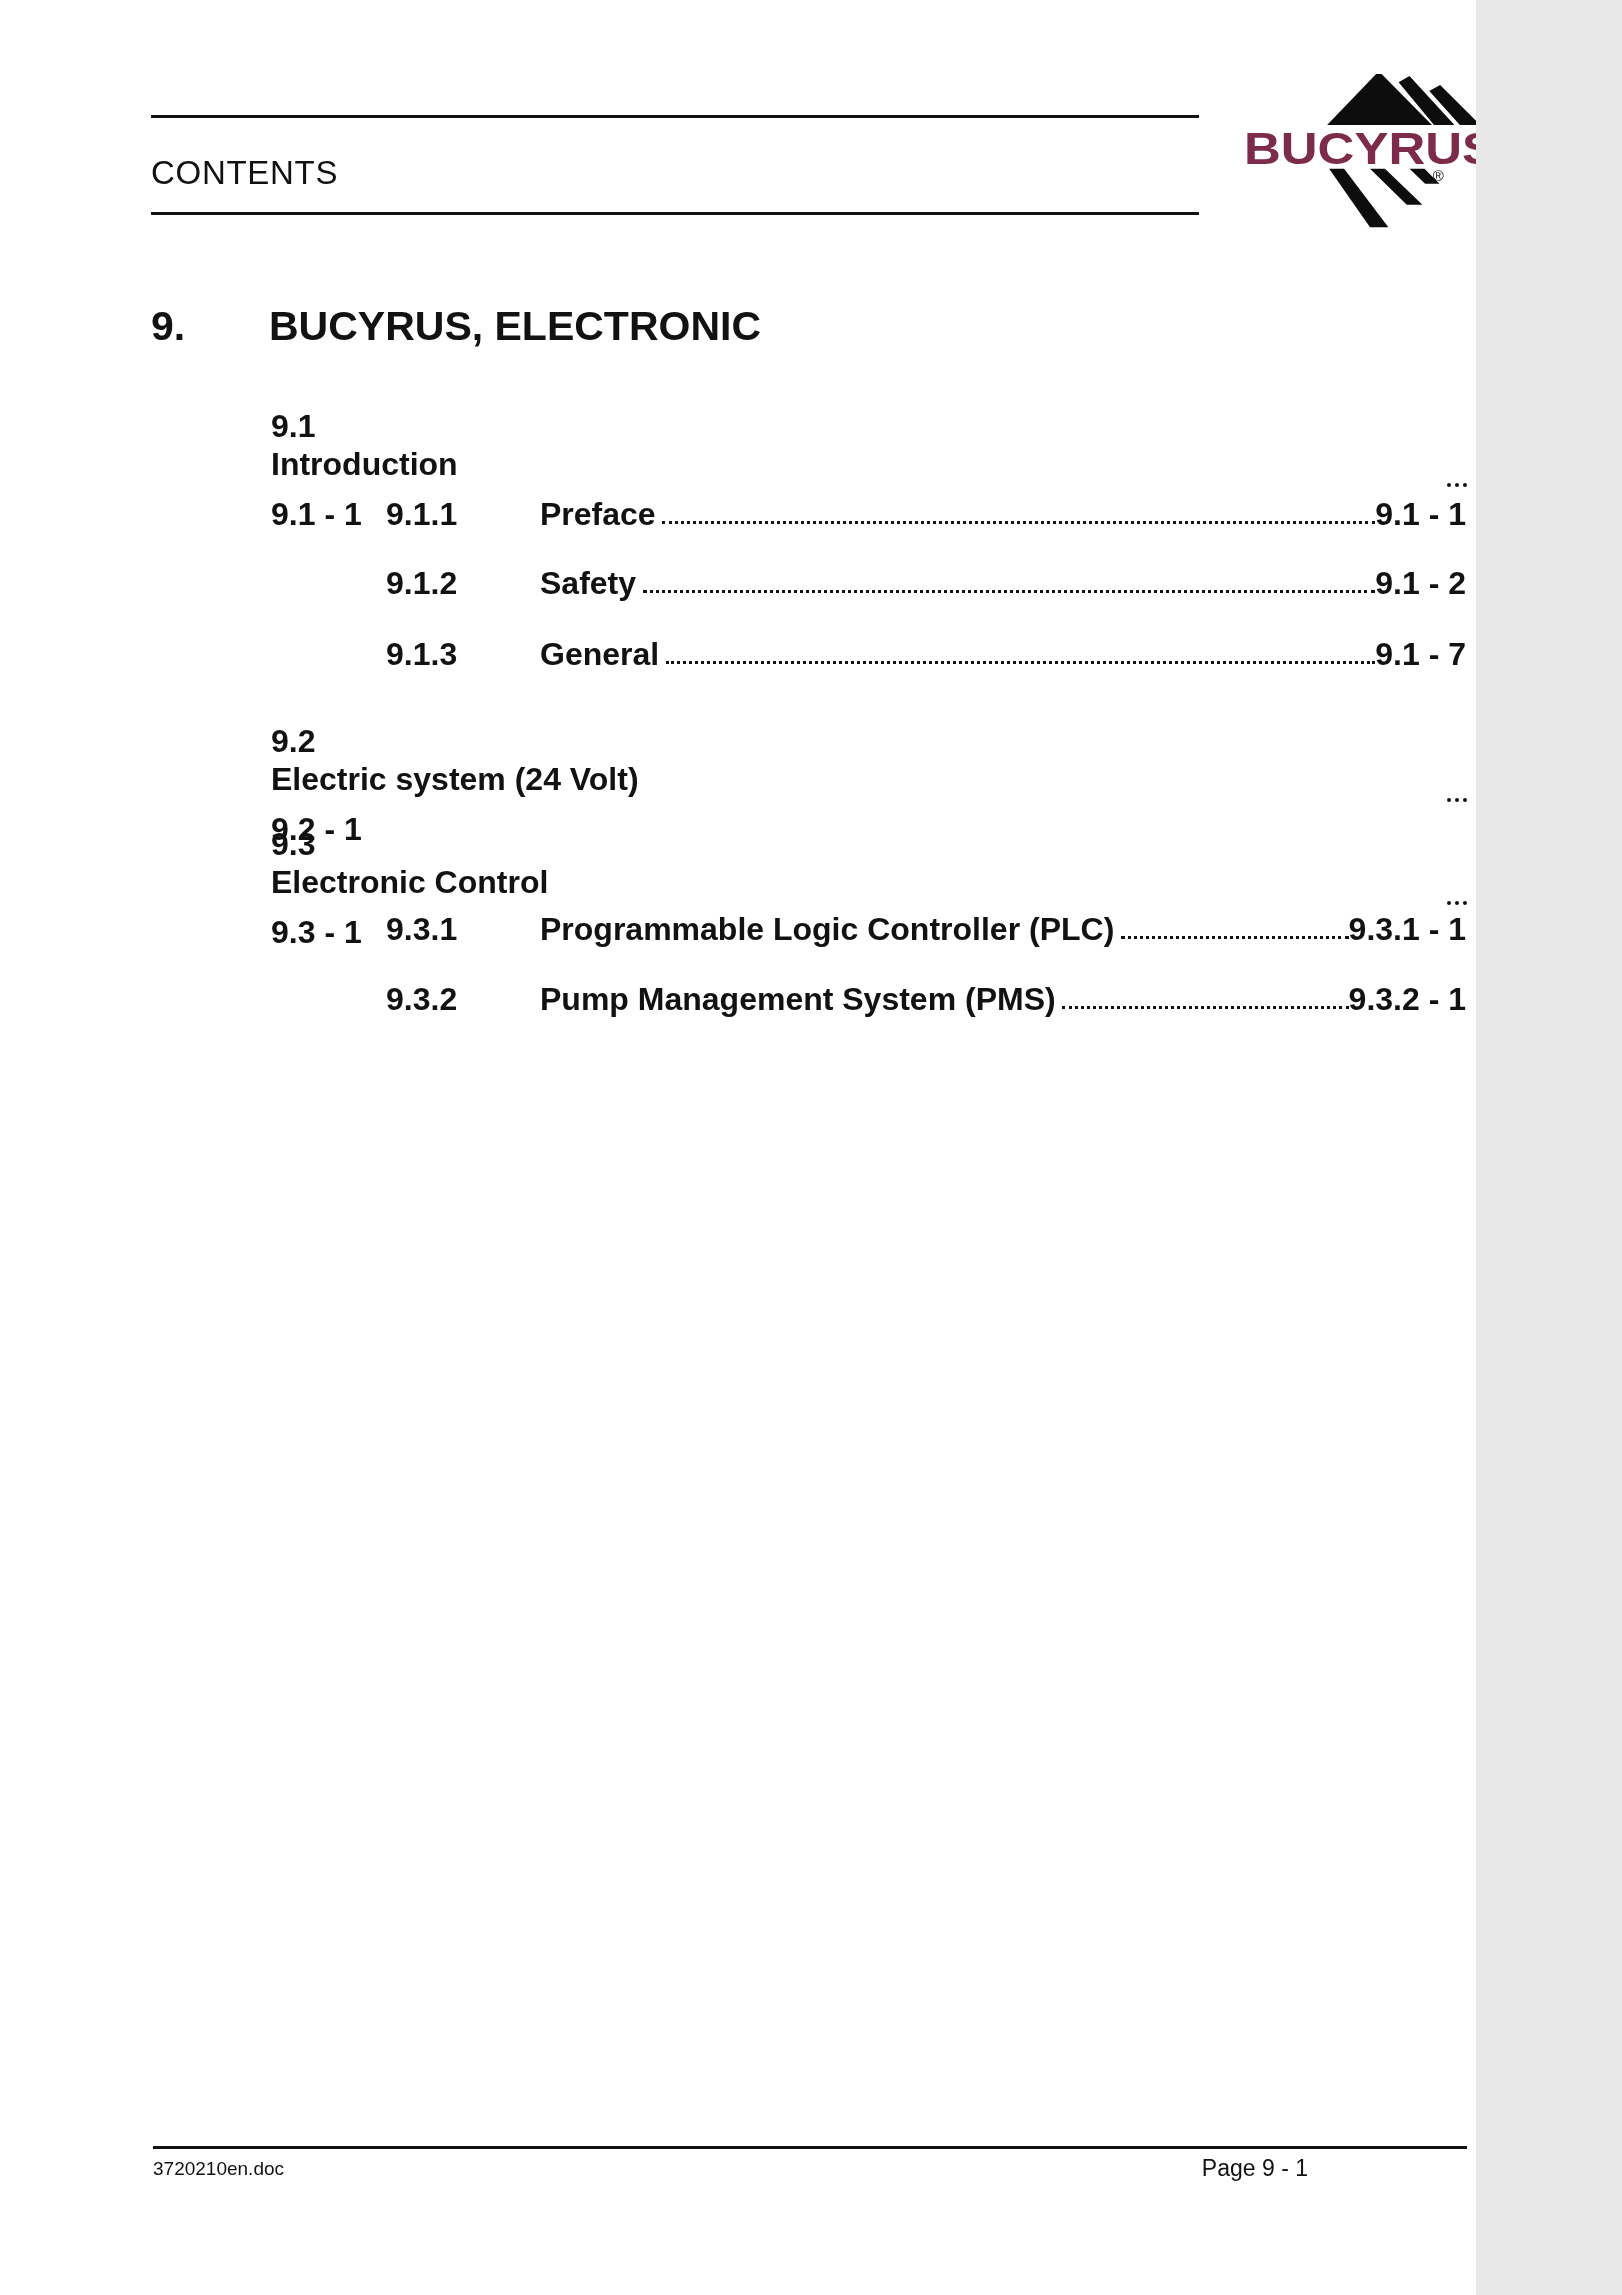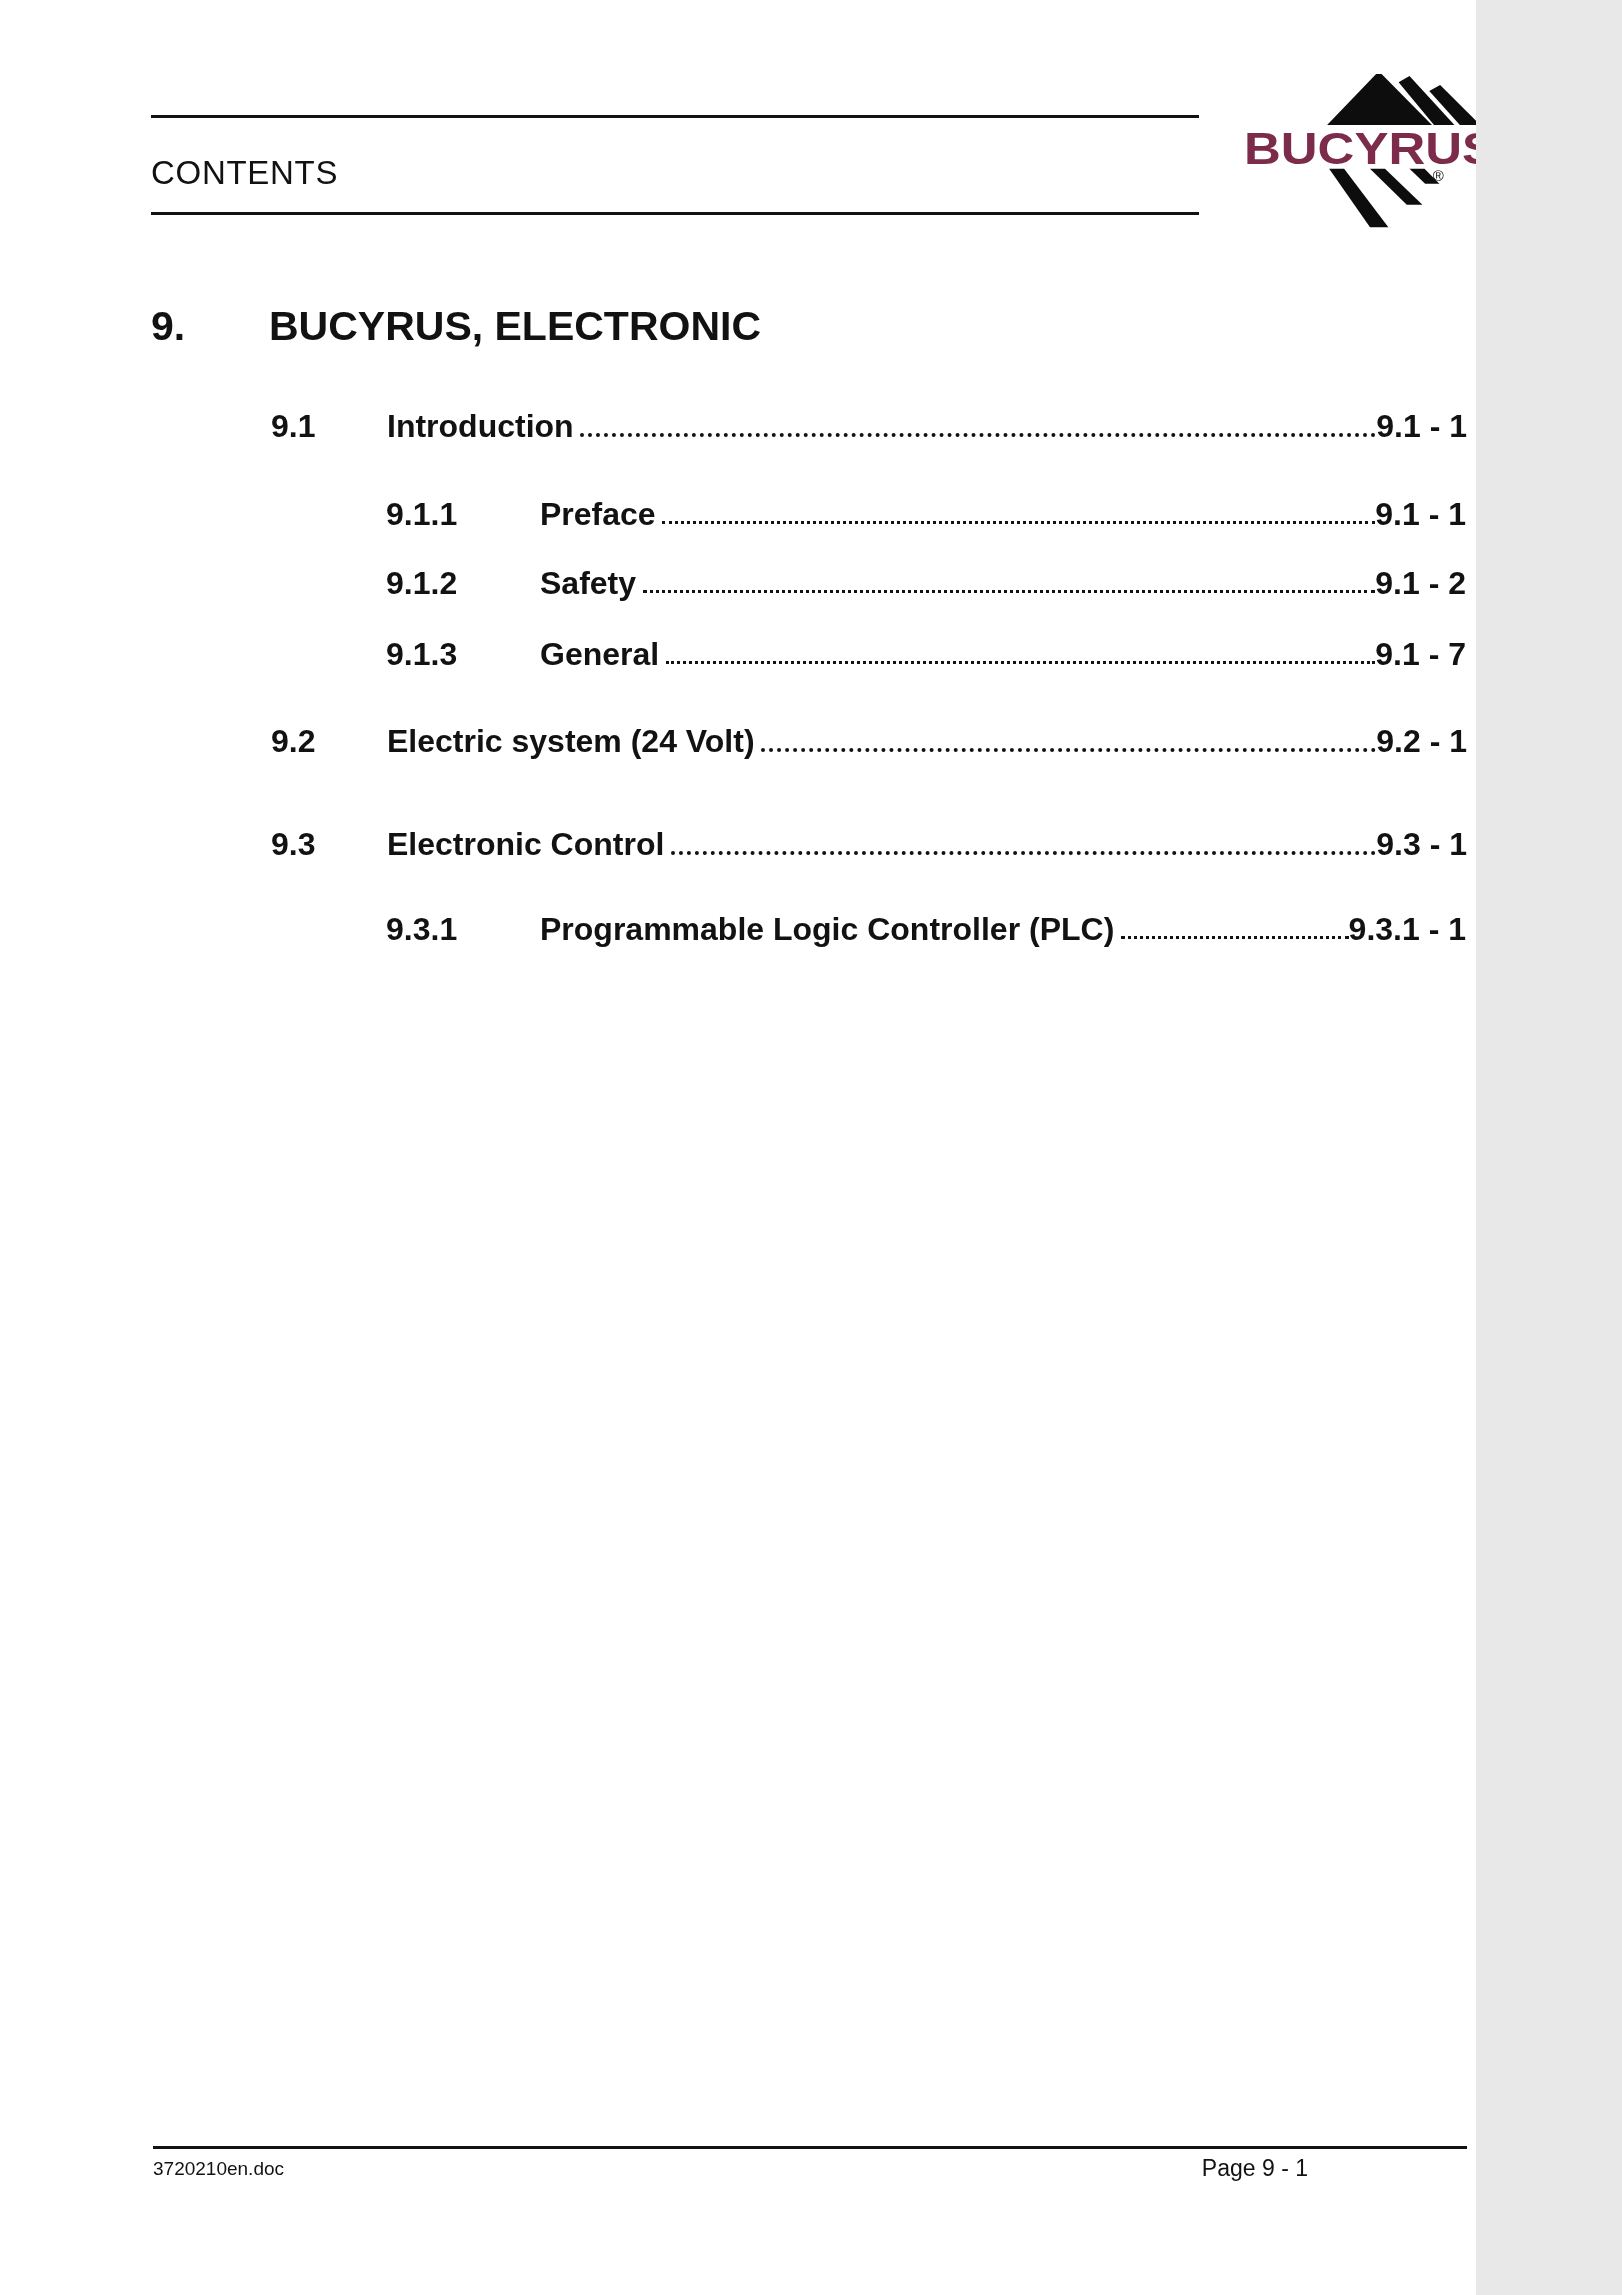--- a/index.html
+++ b/index.html
@@ -36,21 +36,21 @@
   .chapter-title{
     position:absolute;left:151px;top:303px;width:1295px;
     font-size:41px;line-height:46px;font-weight:bold;white-space:pre;
   }
   .chapter-num{display:inline-block;width:118px;}
   
   .toc-row{
     position:absolute;display:flex;align-items:baseline;
     font-size:32px;line-height:38px;white-space:pre;
   }
-  .lvl1{left:271px;width:1196px;font-weight:bold;}
+  .lvl1{left:271px;width:1196px;font-weight:bold;flex-direction:column;}
   .lvl2{left:386px;width:1080px;font-weight:bold;}
   .toc-num{flex:0 0 auto;}
   .lvl1 .toc-num{width:116px;}
   .lvl2 .toc-num{width:154px;}
   .toc-title{flex:0 0 auto;}
   .leader{
     flex:1 1 auto;min-width:20.4px;
     align-self:flex-end;
     border-bottom:4.1px dotted #121212;
     margin:0 0 8.2px 6.8px;
@@ -109,19 +109,22 @@
   </div>
   <div class="toc-row lvl1" style="top:722px">
     <span class="toc-num">9.2</span><span class="toc-title">Electric system (24 Volt)</span><span class="leader"></span><span class="toc-page">9.2 - 1</span>
   </div>
   <div class="toc-row lvl1" style="top:825px">
     <span class="toc-num">9.3</span><span class="toc-title">Electronic Control</span><span class="leader"></span><span class="toc-page">9.3 - 1</span>
   </div>
   <div class="toc-row lvl2" style="top:910px">
     <span class="toc-num">9.3.1</span><span class="toc-title">Programmable Logic Controller (PLC)</span><span class="leader"></span><span class="toc-page">9.3.1 - 1</span>
   </div>
+  <div class="toc-row lvl2" style="top:980px">
+    <span class="toc-num">9.3.2</span><span class="toc-title">Pump Management System (PMS)</span><span class="leader"></span><span class="toc-page">9.3.2 - 1</span>
+  </div>
 
   <div class="rule rule-footer"></div>
   <div class="footer-left">3720210en.doc</div>
   <div class="footer-right">Page 9 - 1</div>
 
 </div>
 
 
 </body></html>

